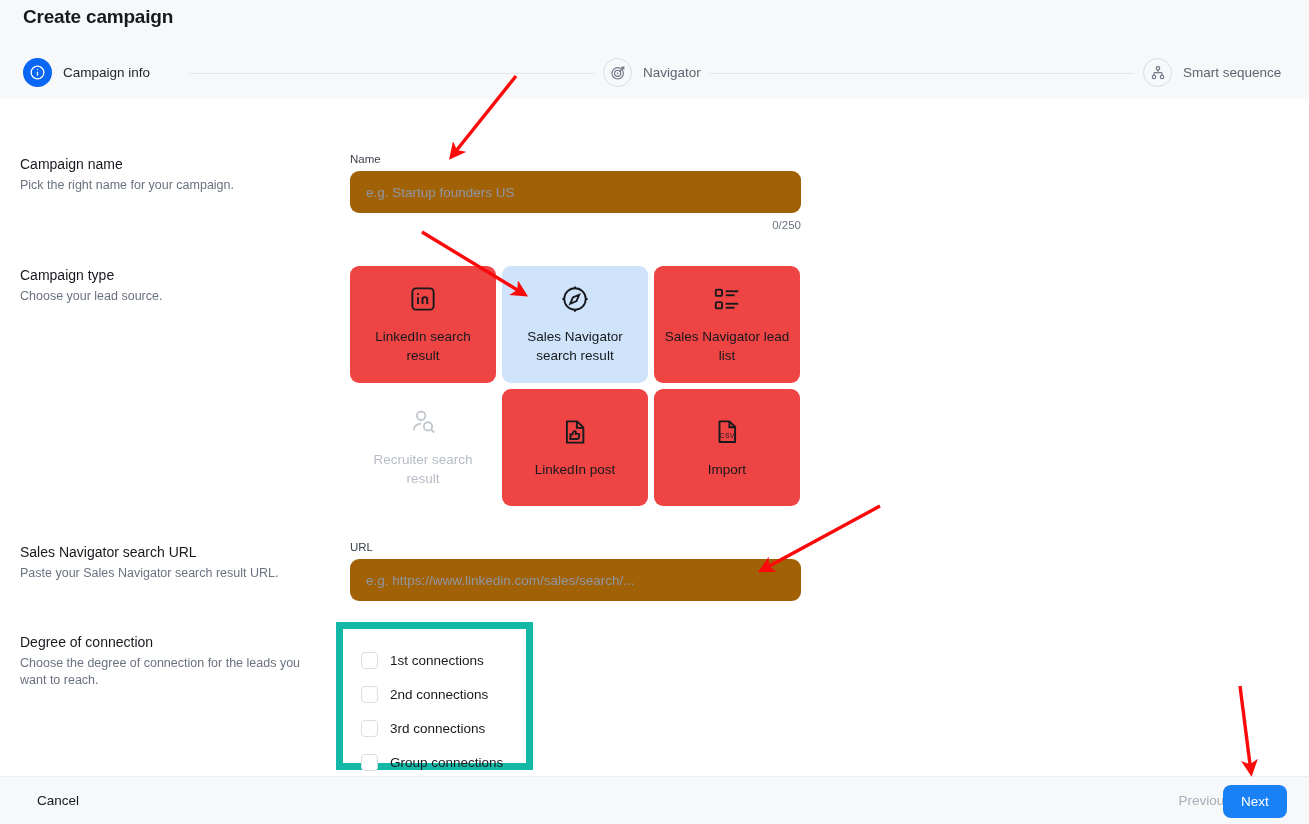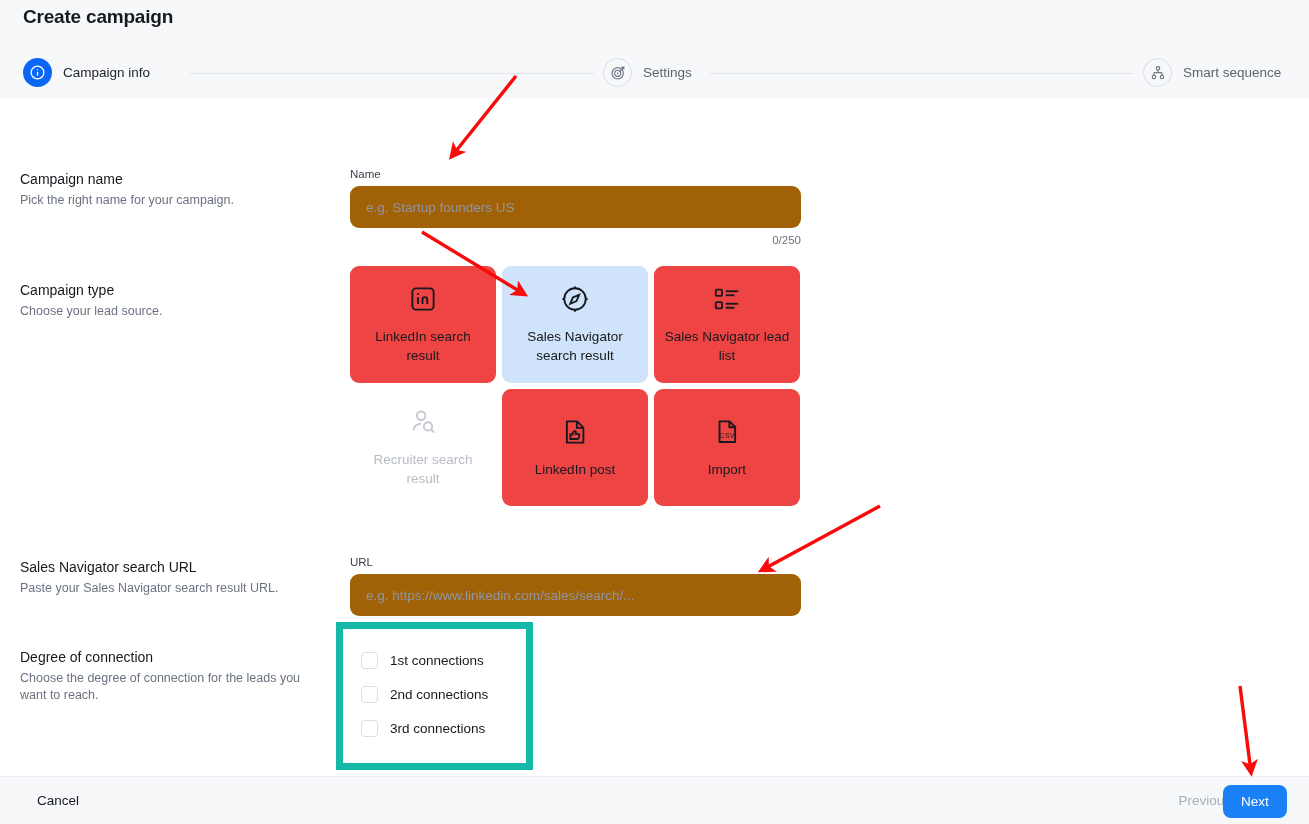--- a/index.html
+++ b/index.html
@@ -37,21 +37,21 @@
   .step-line {
     position: absolute; height: 1px; background: #e2e5ea; top: 15px;
   }
   .step1 { left: 23px; }
   .step2 { left: 603px; }
   .step3 { left: 1143px; }
   .line1 { left: 190px; width: 404px; }
   .line2 { left: 710px; width: 424px; }
 
   
-  .row { position: absolute; margin-top: 15px; }
+  .row { position: absolute; }
   .row-title {
     font-size: 14px; color: #16191d; font-weight: 400; line-height: 18px;
   }
   .row-desc {
     font-size: 12.5px; color: #6a7280; line-height: 17px; margin-top: 4px;
   }
   .field-label {
     font-size: 11.5px; color: #3c424c; margin-bottom: 6px;
   }
   .text-input {
@@ -160,21 +160,21 @@
     <div class="step step2">
       <div class="step-circle idle">
         <svg width="16" height="16" viewBox="0 0 24 24" fill="none" stroke="#6a7280" stroke-width="1.7">
           <circle cx="11.5" cy="12.5" r="8.5"></circle>
           <circle cx="11.5" cy="12.5" r="4.6"></circle>
           <circle cx="11.5" cy="12.5" r="1.3" fill="#6a7280" stroke="none"></circle>
           <line x1="14" y1="10" x2="20.5" y2="3.5"></line>
           <polyline points="17,3.5 20.8,3.2 20.5,7"></polyline>
         </svg>
       </div>
-      <span class="step-label idle">Settings</span>
+      <span class="step-label idle">Navigator</span>
     </div>
 
     <div class="step step3">
       <div class="step-circle idle">
         <svg width="16" height="16" viewBox="0 0 24 24" fill="none" stroke="#6a7280" stroke-width="1.7">
           <circle cx="12" cy="5" r="2.6"></circle>
           <circle cx="6" cy="18" r="2.6"></circle>
           <circle cx="18" cy="18" r="2.6"></circle>
           <line x1="12" y1="7.6" x2="12" y2="11.5"></line>
           <line x1="6" y1="15.4" x2="6" y2="11.5"></line>
@@ -300,20 +300,24 @@
       <span class="check-label">1st connections</span>
     </label>
     <label class="check-row">
       <span class="checkbox"></span>
       <span class="check-label">2nd connections</span>
     </label>
     <label class="check-row">
       <span class="checkbox"></span>
       <span class="check-label">3rd connections</span>
     </label>
+    <label class="check-row">
+      <span class="checkbox"></span>
+      <span class="check-label">Group connections</span>
+    </label>
   </div>
 
   <div class="footer">
     <button class="cancel-btn">Cancel</button>
     <button class="prev-btn">Previous</button>
     <button class="next-btn">Next</button>
   </div>
 
   <svg class="arrows">
     <defs>

